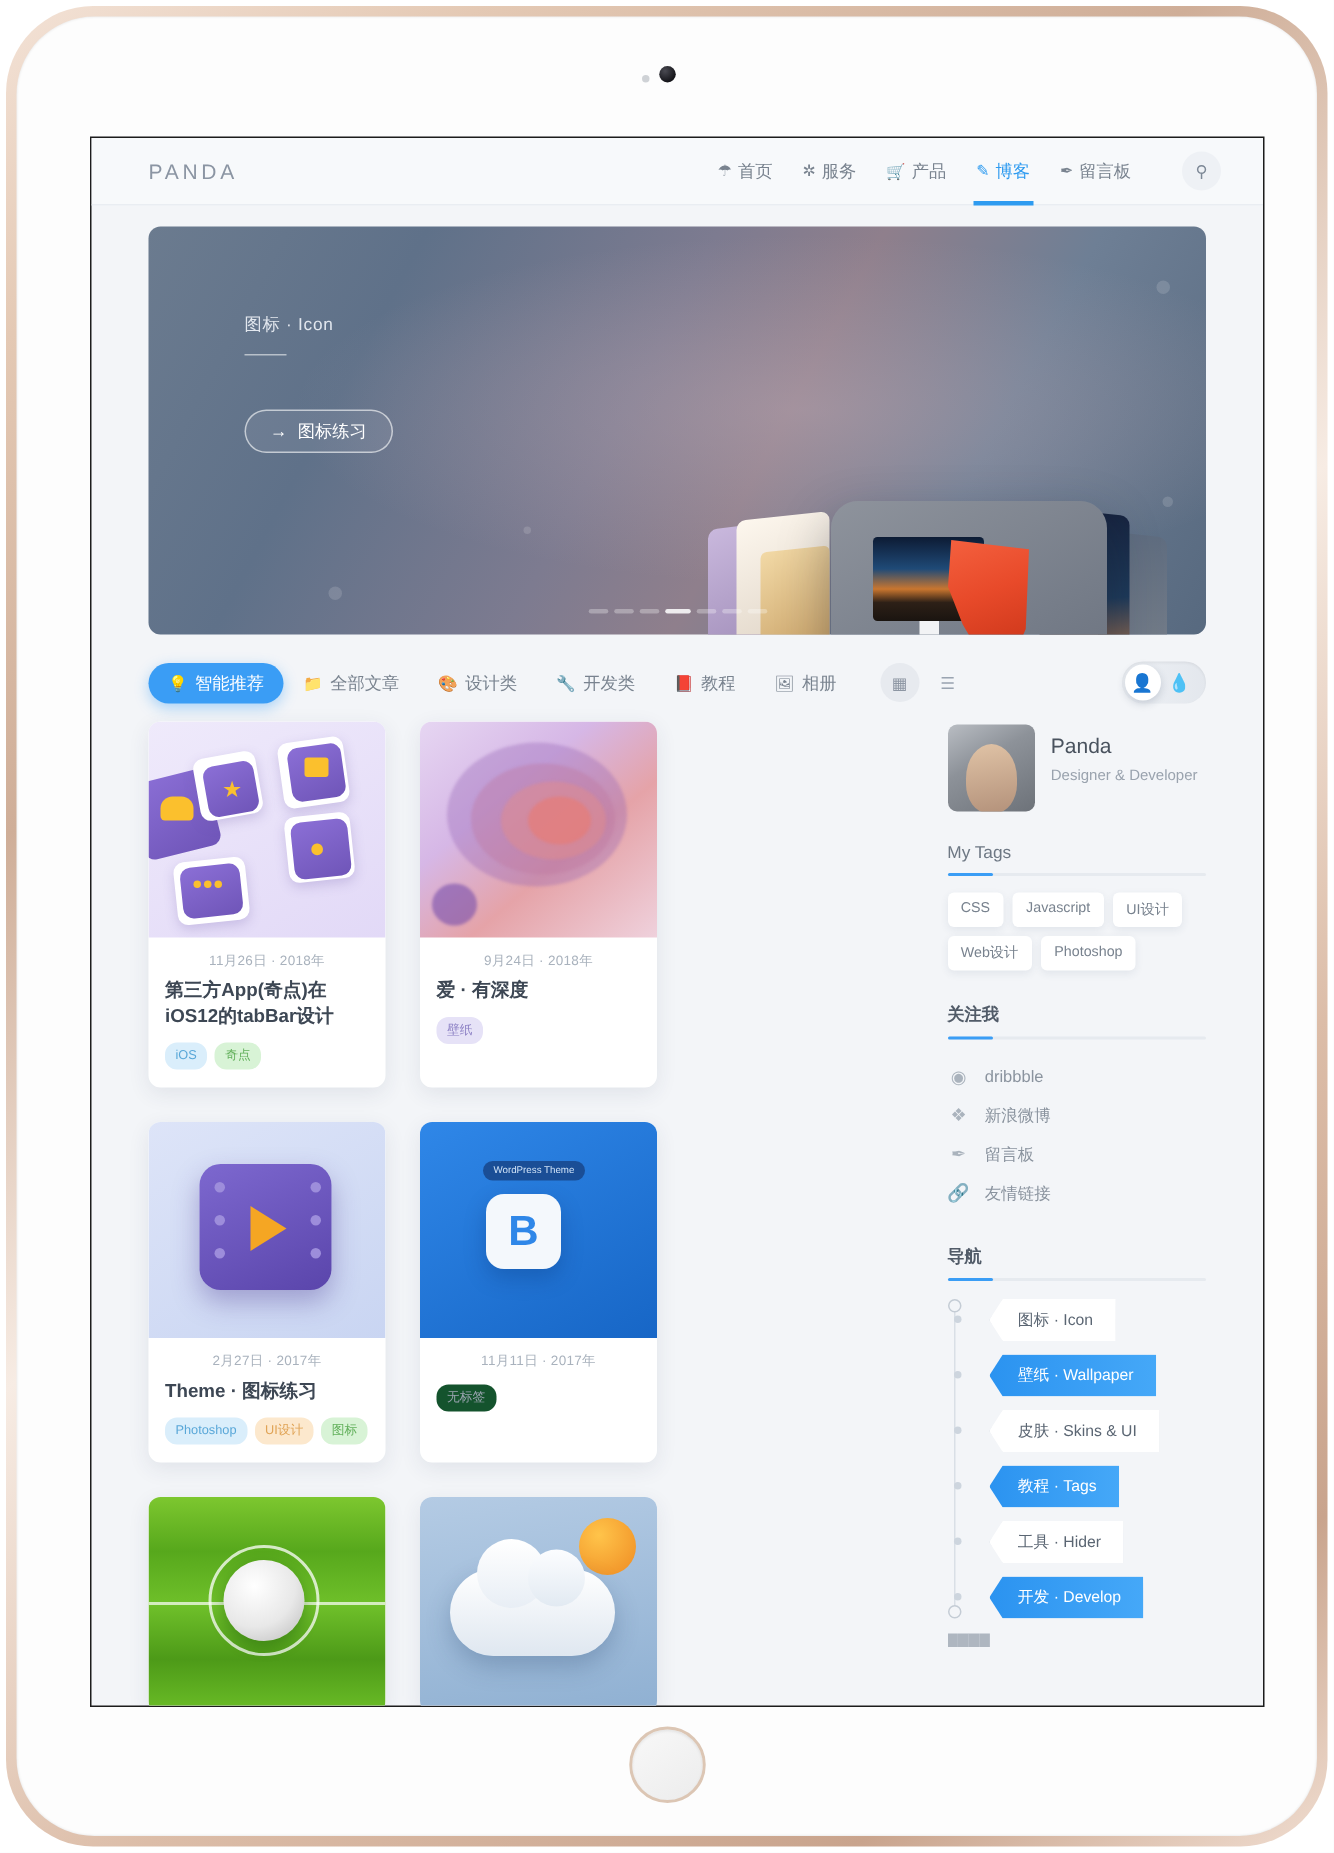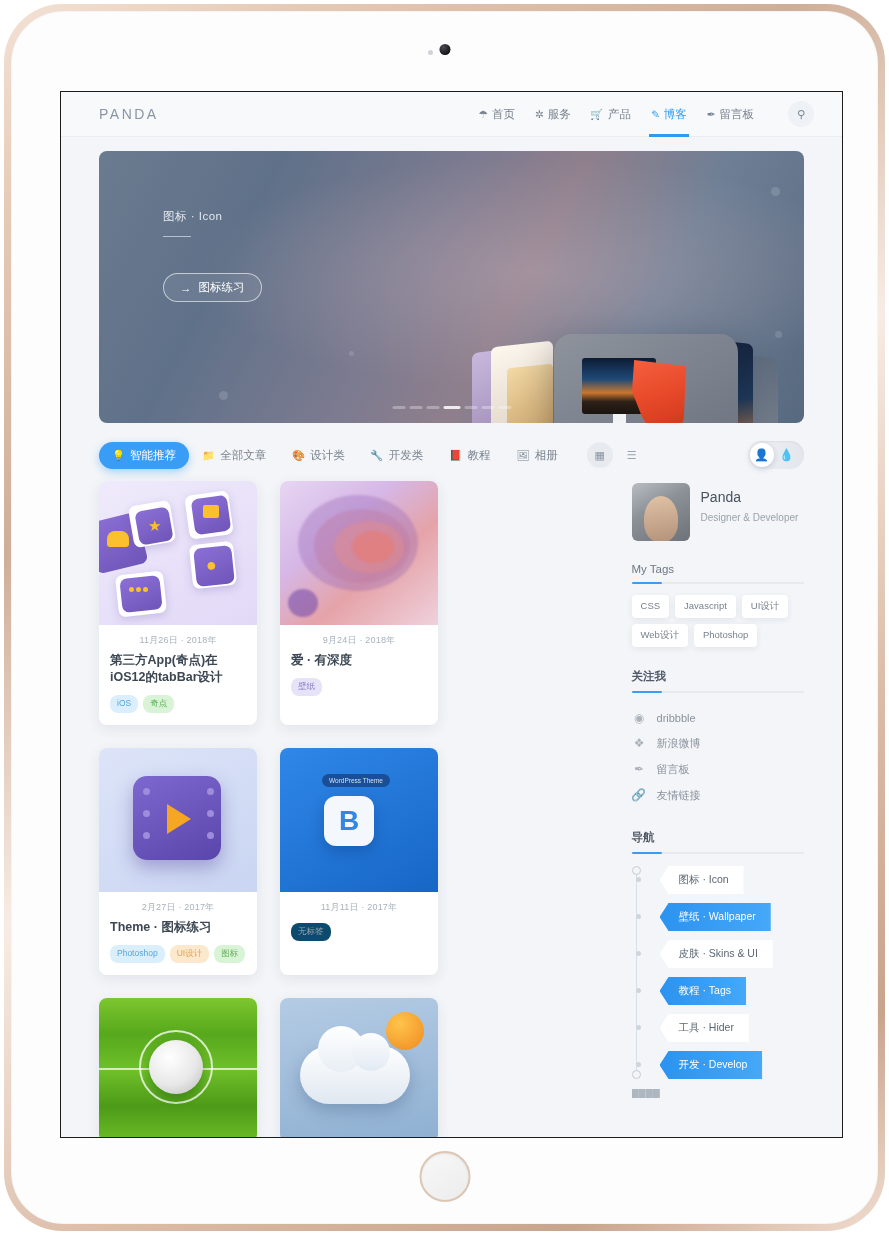--- a/index.html
+++ b/index.html
@@ -180,21 +180,21 @@
   .card-img { height: 144px; position:relative; overflow:hidden; }
   .card-body { padding: 9px 11px 12px 11px; }
   .card-date { font-size: 9px; color:#a9b2bd; letter-spacing:.2px;text-align:center; }
   .card-title { font-size: 12.5px; color:#3d4754; line-height:1.35; margin-top:5px; font-weight:600;}
   .tags { display:flex; flex-wrap:wrap; gap:5px; margin-top:9px; }
   .tag { font-size: 8.5px; padding: 3px 7px; border-radius: 8px; text-align: center; }
   .t-blue { background:#daeefb; color:#59a7d8; }
   .t-green { background:#d8f3d6; color:#62b05b; }
   .t-purple { background:#e6e2f7; color:#8b7fc4; }
   .t-orange { background:#fce8cd; color:#e0a355; }
-  .t-grey { background:#0c4a6e; color:#9aa4b0;font-family:Liberation Serif, serif; }
+  .t-grey { background:#14532d; color:#9aa4b0;font-family:Liberation Serif, serif; }
 
   
   .bg-icons { background: linear-gradient(150deg,#efeafb 0%,#e2d9f7 100%); }
   .bg-wave { background: linear-gradient(140deg,#e6d6f2 0%,#d6b7e6 35%,#e5a3a8 62%,#efd1dc 100%); }
   .bg-play { background: linear-gradient(150deg,#dde4f8 0%,#c9d5f2 100%); }
   .bg-blue { background: linear-gradient(150deg,#2f87e8 0%,#1766c6 100%); }
   .bg-field { background: linear-gradient(180deg,#7dc72f 0%,#57a81c 25%,#6fc02a 50%,#4d9a18 75%,#6bbd27 100%); }
   .bg-cloud { background: linear-gradient(170deg,#b4cbe4 0%,#8fb0d2 100%); }
 
   .sq { position:absolute; border-radius:7px; background: linear-gradient(160deg,#8b6fd6,#6f55b8); }

